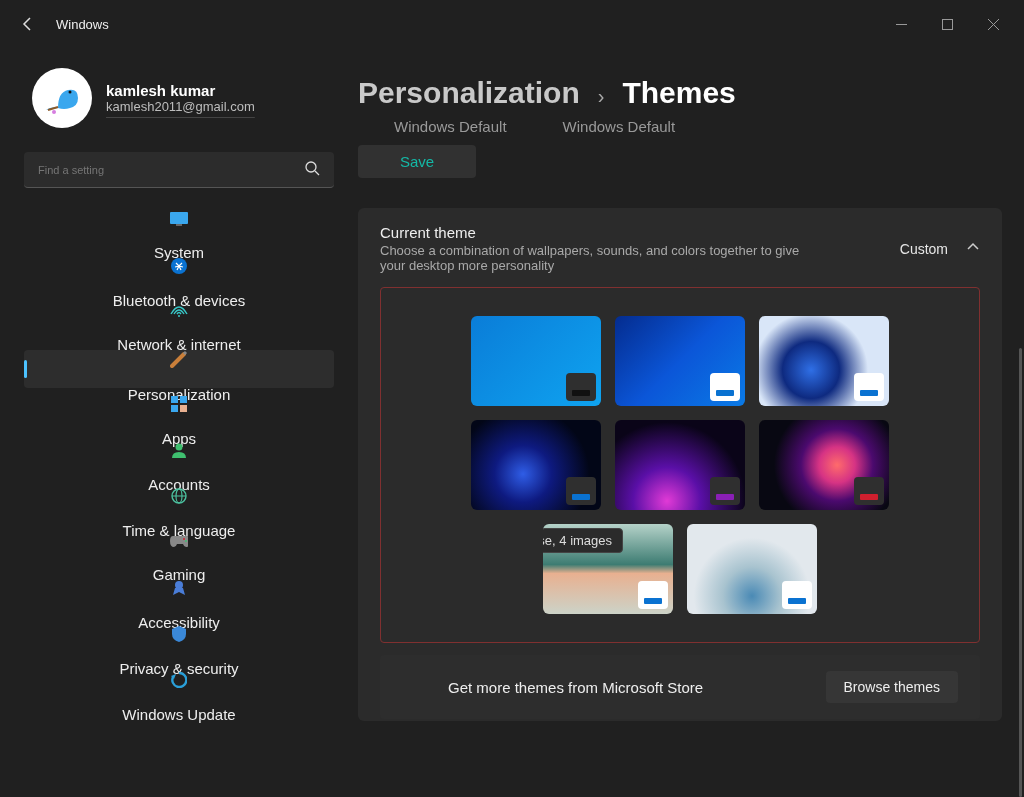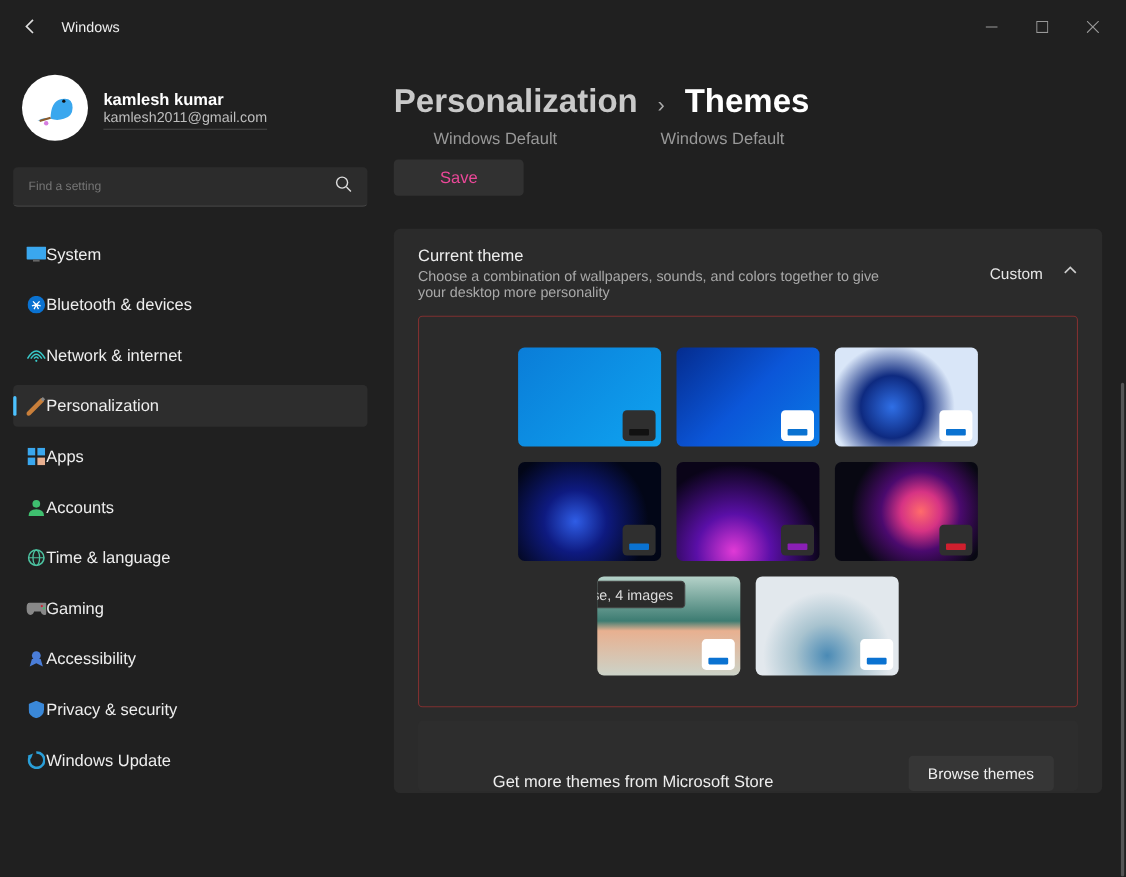--- a/index.html
+++ b/index.html
@@ -36,21 +36,21 @@
     display: flex; align-items: center; justify-content: center;
     color: #999;
     cursor: pointer;
   }
   .app {
     display: flex;
     height: calc(797px - 48px);
   }
   .sidebar {
     width: 350px;
-    padding: 20px 16px 0 12px;
+    padding: 20px 16px 0 24px;
   }
   .user {
     display: flex;
     align-items: center;
     gap: 14px;
     margin-bottom: 24px;
     padding-left: 8px;
   }
   .avatar {
     width: 60px; height: 60px;
@@ -76,28 +76,30 @@
     background: transparent;
     border: none;
     outline: none;
     color: #bbb;
     font-size: 11px;
   }
   .search .icon-search { color: #ddd; }
   .nav-item {
     display: flex;
     align-items: center;
+    gap: 18px;
     height: 38px;
     padding: 0 12px;
     border-radius: 4px;
     cursor: pointer;
     font-size: 15px;
     color: #eee;
     margin-bottom: 8px;
     position: relative;
+    flex-direction: column;
   }
   .nav-item.active {
     background: #2d2d2d;
   }
   .nav-item.active::before {
     content:"";
     position:absolute;
     left:0; top:10px; bottom:10px; width:3px;
     background:#4cc2ff;
     border-radius:2px;
@@ -113,29 +115,29 @@
     position: relative;
   }
   .breadcrumb {
     display: flex; align-items: baseline; gap: 18px;
     margin-bottom: 8px;
   }
   .breadcrumb .parent { font-size: 30px; font-weight: 600; color: #c9c9c9; cursor:pointer;}
   .breadcrumb .sep { color: #aaa; font-size: 20px; }
   .breadcrumb .current { font-size: 30px; font-weight: 600; }
   .partial-row {
-    display:flex; gap: 94px; margin-left: 36px;
+    display:flex; gap: 56px; margin-left: 36px;
     color:#999; font-size:15px;
   }
   .save-btn {
     margin-top: 10px;
     margin-left: 0;
     background: #313131;
     border: none;
-    color: #ec4899;
+    color: #14b8a6;
     font-size: 15px;
     padding: 8px 42px;
     border-radius: 4px;
     cursor: pointer;
   }
   .card {
     margin-top: 30px;
     background: #2b2b2b;
     border-radius: 6px;
     padding: 16px 22px 2px 22px;
@@ -190,21 +192,21 @@
     color:#ddd;
     white-space:nowrap;
     z-index:5;
   }
   .store-row {
     margin-top: 12px;
     background: #2d2d2d;
     border-radius: 4px;
     height: 64px;
     display:flex;
-    align-items:flex-end;
+    align-items:center;
     padding: 0 22px;
     font-size:15px;
     color:#eee;
   }
   .store-row .spacer{flex:1;}
   .browse-btn {
     background:#363636;
     border:none;
     color:#eee;
     padding: 8px 18px;

